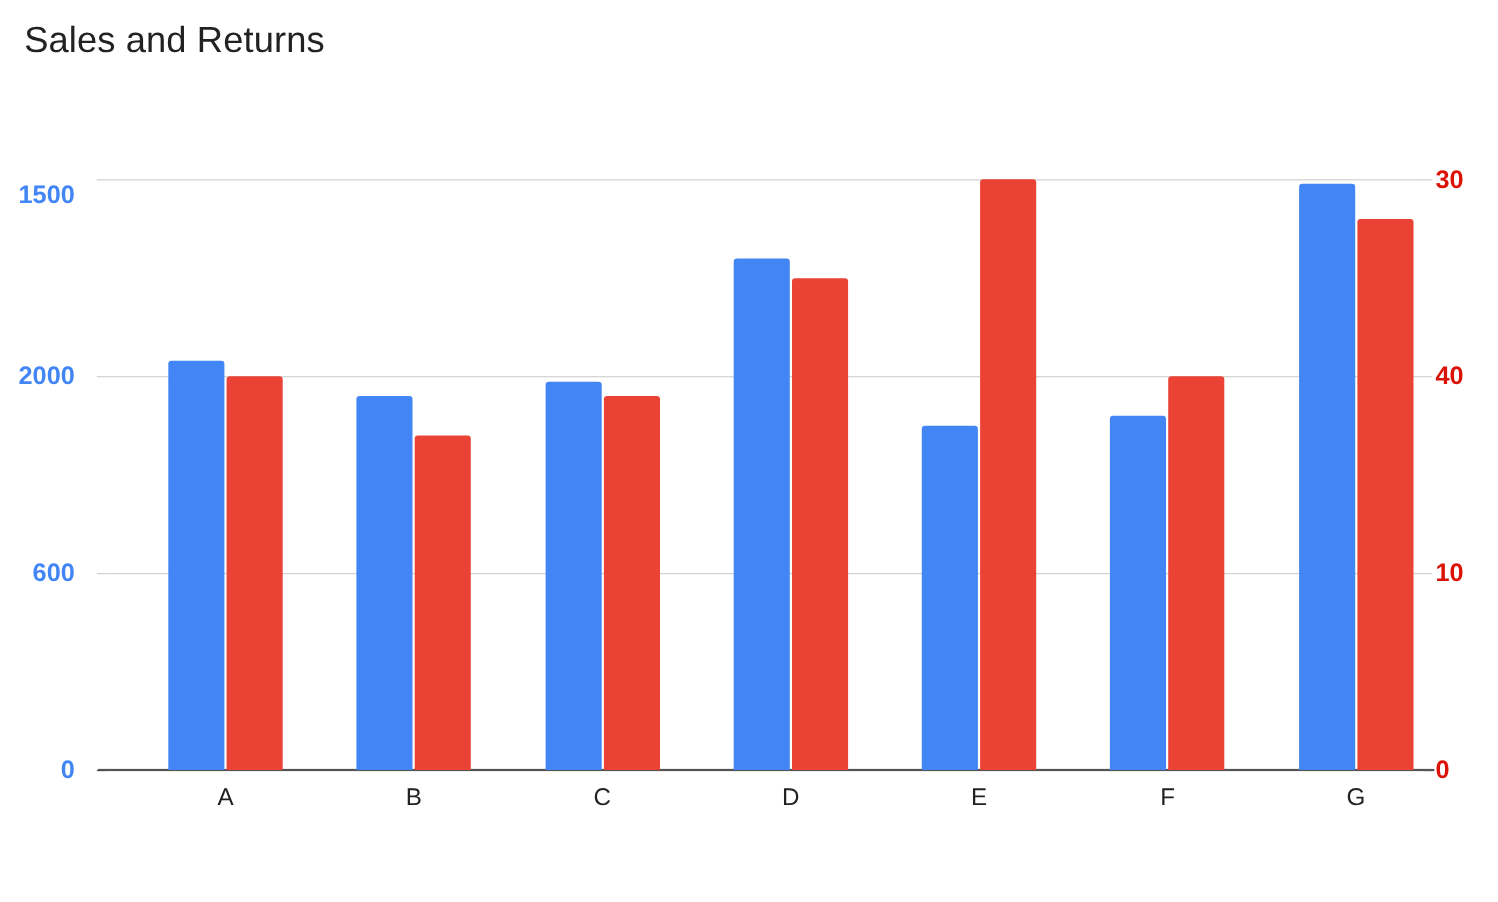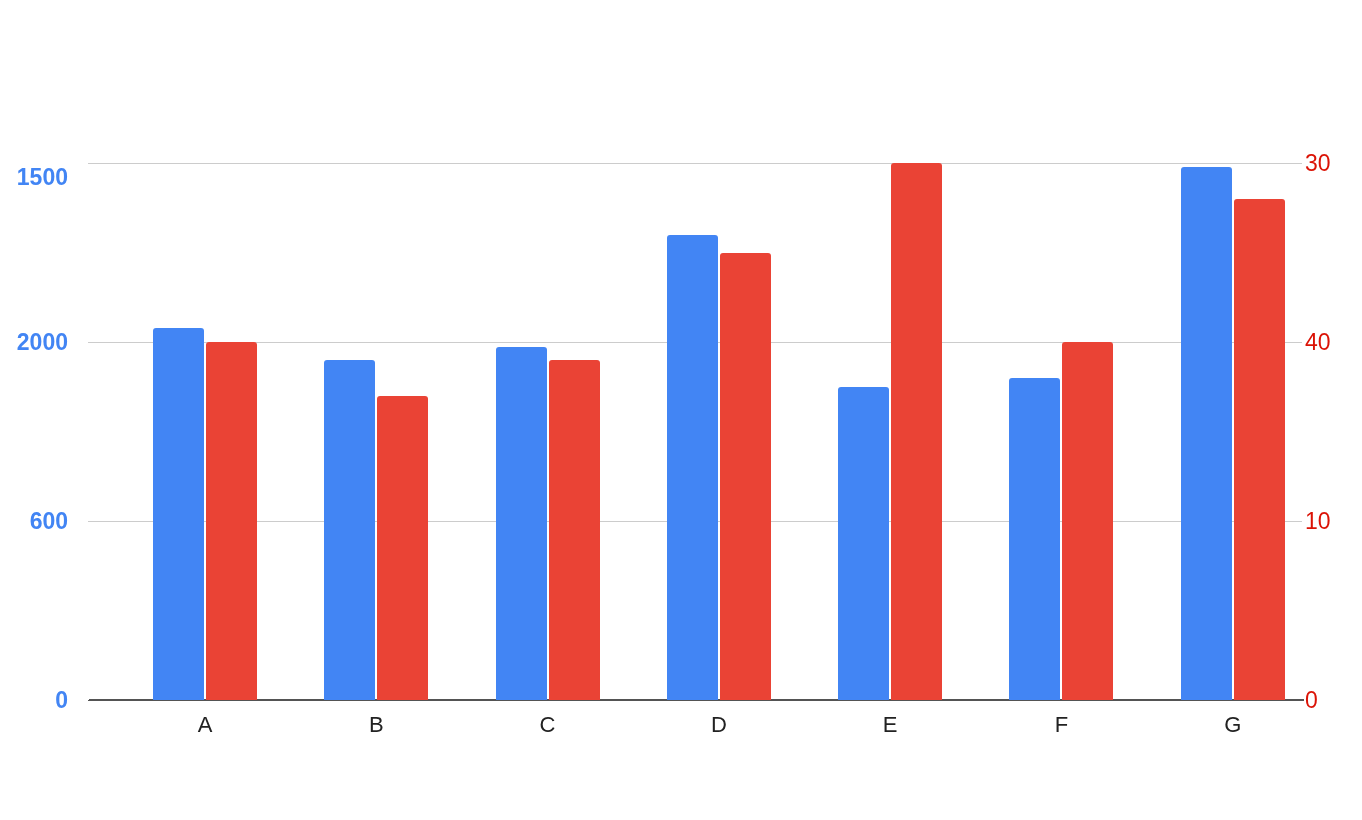--- a/index.html
+++ b/index.html
@@ -122,21 +122,21 @@
     font-weight: bold;
     color: #4285F4;
     text-align: right;
     white-space: nowrap;
     transform: translateY(-50%);
   }
   .y-right-label {
     position: absolute;
     left: 1305px;
     font-size: 23px;
-    font-weight: normal;
+    font-weight: bold;
     color: #DB1306;
     text-align: right;
     white-space: nowrap;
     transform: translateY(-50%);
   }
   .x-tick-label {
     position: absolute;
     top: 712px;
     font-size: 22px;
     color: #222222;
@@ -152,20 +152,21 @@
     text-align: center;
     font-size: 22px;
     color: #222222;
   }
 </style>
 </head>
 <body>
 
 <div class="chart-root">
 
+  <div class="chart-title">Sales and Returns</div>
 
 
   <div class="plot" id="plot-grid">
       <div class="gridline" style="top: 358px;"></div>
       <div class="gridline" style="top: 179px;"></div>
       <div class="gridline" style="top: 0px;"></div>
     </div>
   <div class="baseline"></div>
   <div class="bars-layer" id="bars-layer">
       <div class="group" style="left: 0px; width: 171.286px;">

